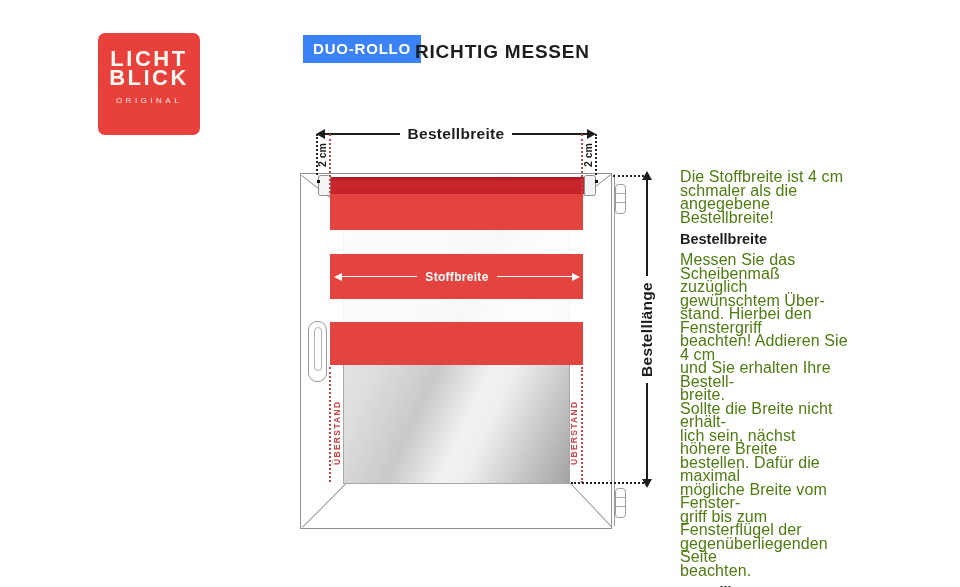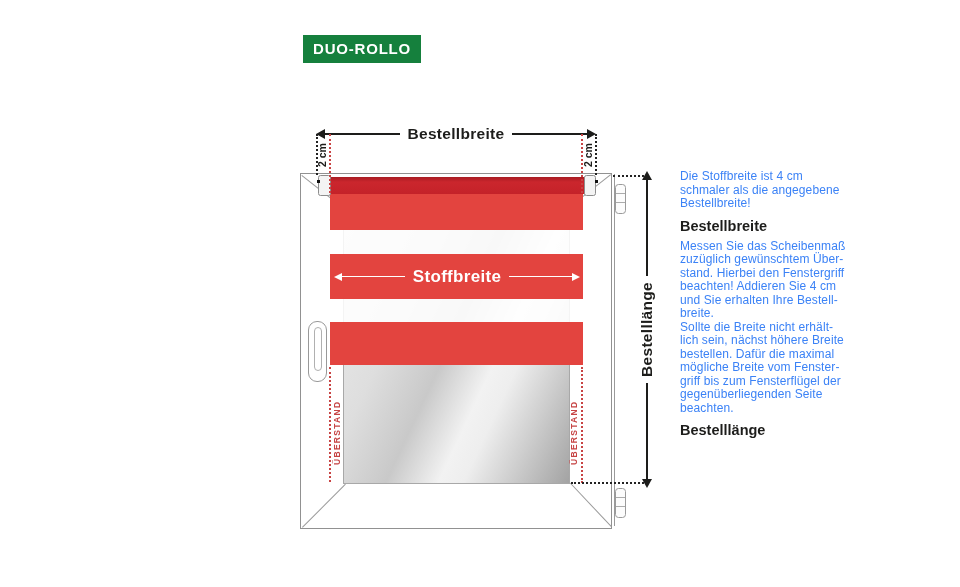--- a/index.html
+++ b/index.html
@@ -8,21 +8,21 @@
   .canvas { position:relative; width:960px; height:587px; background:#fff; overflow:hidden; }
 
   
   .logo { position:absolute; left:98px; top:33px; width:102px; height:102px;
           background:#e8413c; border-radius:7px; text-align:center; padding-top:17px; }
   .logo .big { color:#fdf8f1; font-size:22px; font-weight:bold; letter-spacing:2.5px; line-height:18.5px; }
   .logo .small { color:#f7ece4; font-size:8px; letter-spacing:3.5px; margin-top:9px; }
 
   
   .badge { position:absolute; left:303px; top:35px; height:28px; line-height:28px;
-           background:#15803d; color:#ffffff; font-size:15px; font-weight:bold;
+           background:#3b82f6; color:#ffffff; font-size:15px; font-weight:bold;
            letter-spacing:0.8px; padding:0 10px; }
   .title { position:absolute; left:415px; top:41px; font-size:19px; font-weight:bold;
            letter-spacing:0.8px; color:#1d1d1b; }
   .subtitle { position:absolute; left:415px; top:64px; font-size:14px; line-height:15.5px;
               color:#575757; white-space:pre-line; }
 
   
   .frame { position:absolute; left:300px; top:173px; width:312px; height:356px;
            border:1.5px solid #919191; background:#fff; }
   .frame-line2 { position:absolute; left:614px; top:174px; height:352px; width:0;
@@ -49,21 +49,21 @@
   .gap  { position:absolute; left:330px; width:253px; background:rgba(255,255,255,0.87); }
 
   
   .h-arrow { position:absolute; display:flex; align-items:center; }
   .h-arrow .line { flex:1; height:2px; background:#1d1d1b; }
   .h-arrow .lbl { font-size:15.5px; font-weight:bold; color:#1d1d1b; letter-spacing:0.3px; padding:0 8px; white-space:nowrap; }
   .hd-l { width:0; height:0; border-top:5px solid transparent; border-bottom:5px solid transparent; border-right:9px solid #1d1d1b; }
   .hd-r { width:0; height:0; border-top:5px solid transparent; border-bottom:5px solid transparent; border-left:9px solid #1d1d1b; }
 
   .h-arrow.white .line { height:1.5px; background:#fff; }
-  .h-arrow.white .lbl { color:#fff; font-size:17px; }
+  .h-arrow.white .lbl { color:#fff; font-size:12px; }
   .h-arrow.white .hd-l { border-top:4px solid transparent; border-bottom:4px solid transparent; border-right:8px solid #fff; }
   .h-arrow.white .hd-r { border-top:4px solid transparent; border-bottom:4px solid transparent; border-left:8px solid #fff; }
 
   .v-arrow { position:absolute; display:flex; flex-direction:column; align-items:center; }
   .v-arrow .line { flex:1; width:2px; background:#1d1d1b; }
   .hd-u { width:0; height:0; border-left:5px solid transparent; border-right:5px solid transparent; border-bottom:9px solid #1d1d1b; }
   .hd-d { width:0; height:0; border-left:5px solid transparent; border-right:5px solid transparent; border-top:9px solid #1d1d1b; }
 
   .vtext { writing-mode:vertical-rl; transform:rotate(180deg); text-align:center; }
   .v-arrow .lbl { writing-mode:vertical-rl; transform:rotate(180deg); font-size:15.5px;
@@ -74,29 +74,35 @@
   .dot-h-black { position:absolute; height:0; border-top:2px dotted #222; }
 
   .two-cm { position:absolute; width:13px; height:36px; font-size:10.5px; font-weight:bold; color:#1d1d1b; }
   .overhang-lbl { position:absolute; width:13px; height:90px; font-size:8.5px; font-weight:bold;
                   letter-spacing:1.3px; color:#c64444; }
 
   
   .sidebar { position:absolute; left:680px; top:170px; width:170px; }
   .sidebar h3 { font-size:14.5px; line-height:16px; font-weight:bold; color:#1d1d1b; margin:7px 0 6px; }
   .sidebar .sec:first-child h3 { margin-top:0; }
-  .sidebar p { font-size:12px; line-height:13.5px; color:#3b82f6; letter-spacing:0.1px; white-space:pre-line; }
+  .sidebar p { font-size:16px; line-height:13.5px; color:#4d7c0f; letter-spacing:0.1px; white-space:pre-line; }
 </style>
 </head>
 <body>
 
 <div class="canvas">
 
+  <div class="logo">
+    <div class="big">LICHT</div>
+    <div class="big">BLICK</div>
+    <div class="small">ORIGINAL</div>
+  </div>
 
   <div class="badge">DUO-ROLLO</div>
+  <div class="title">RICHTIG MESSEN</div>
 
   <div class="frame"></div>
   <div class="frame-line2"></div>
   <div class="hinge" style="top:184px;">
       <div class="seg"></div>
       <div class="seg"></div>
     </div>
   <div class="hinge" style="top:488px;">
       <div class="seg"></div>
       <div class="seg"></div>

